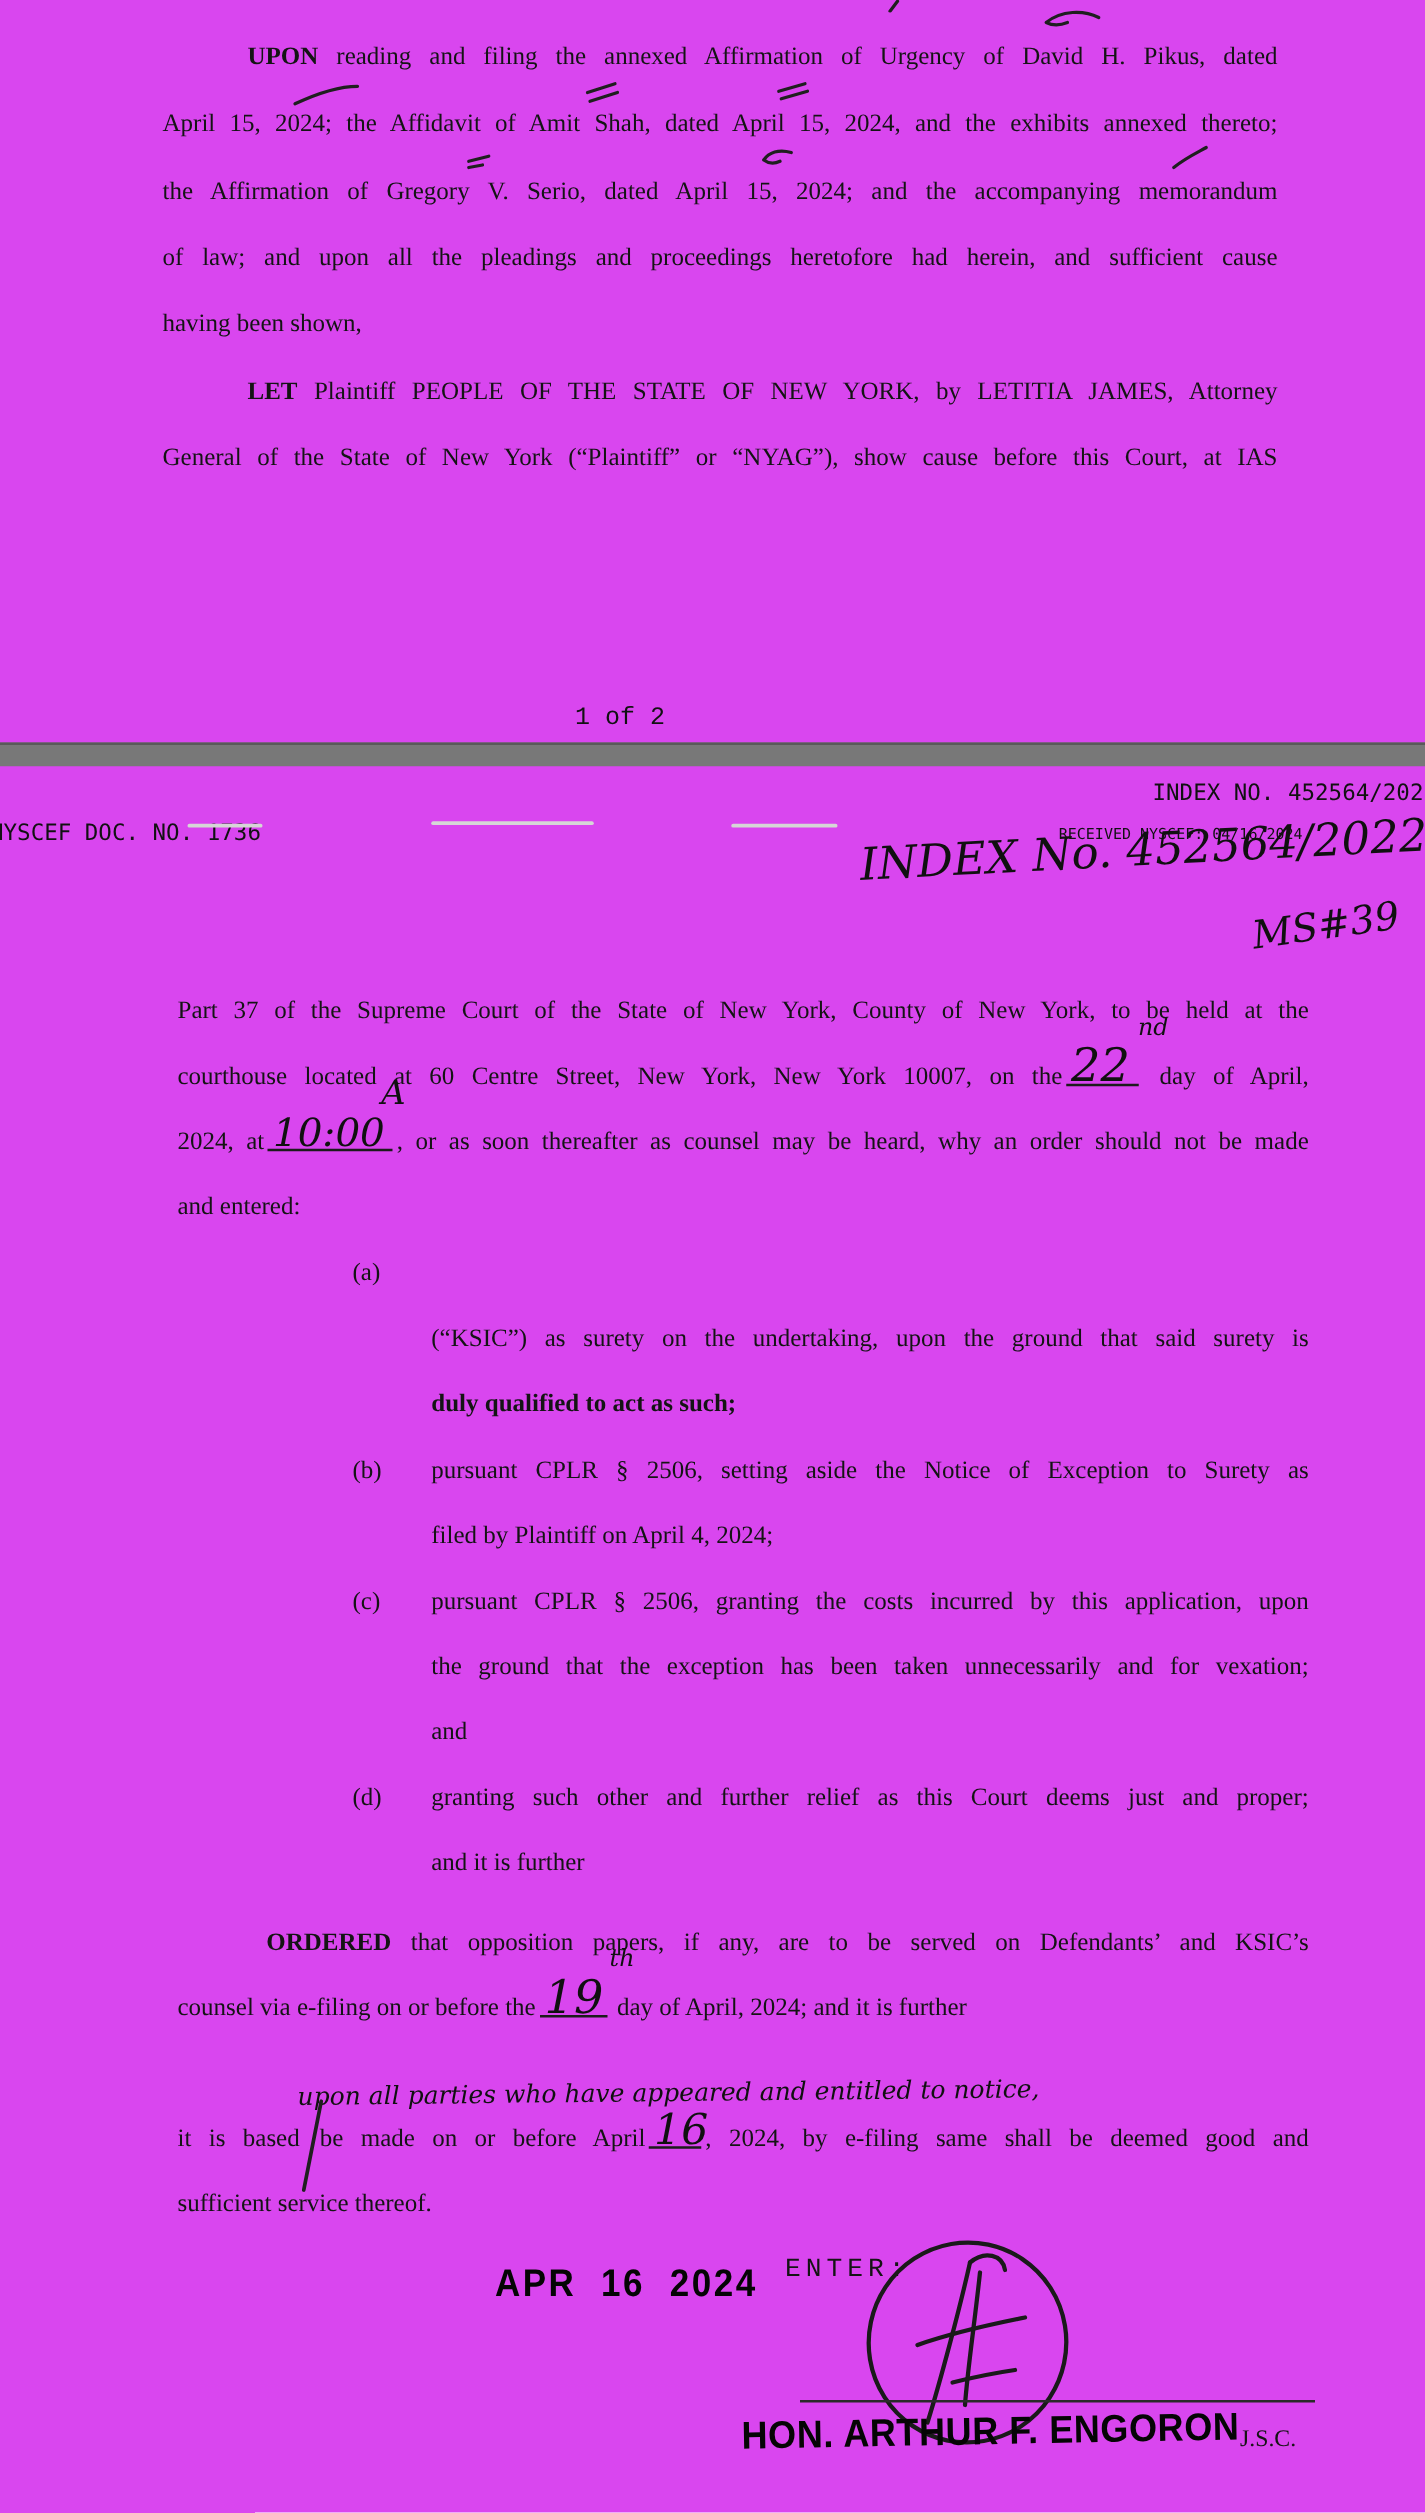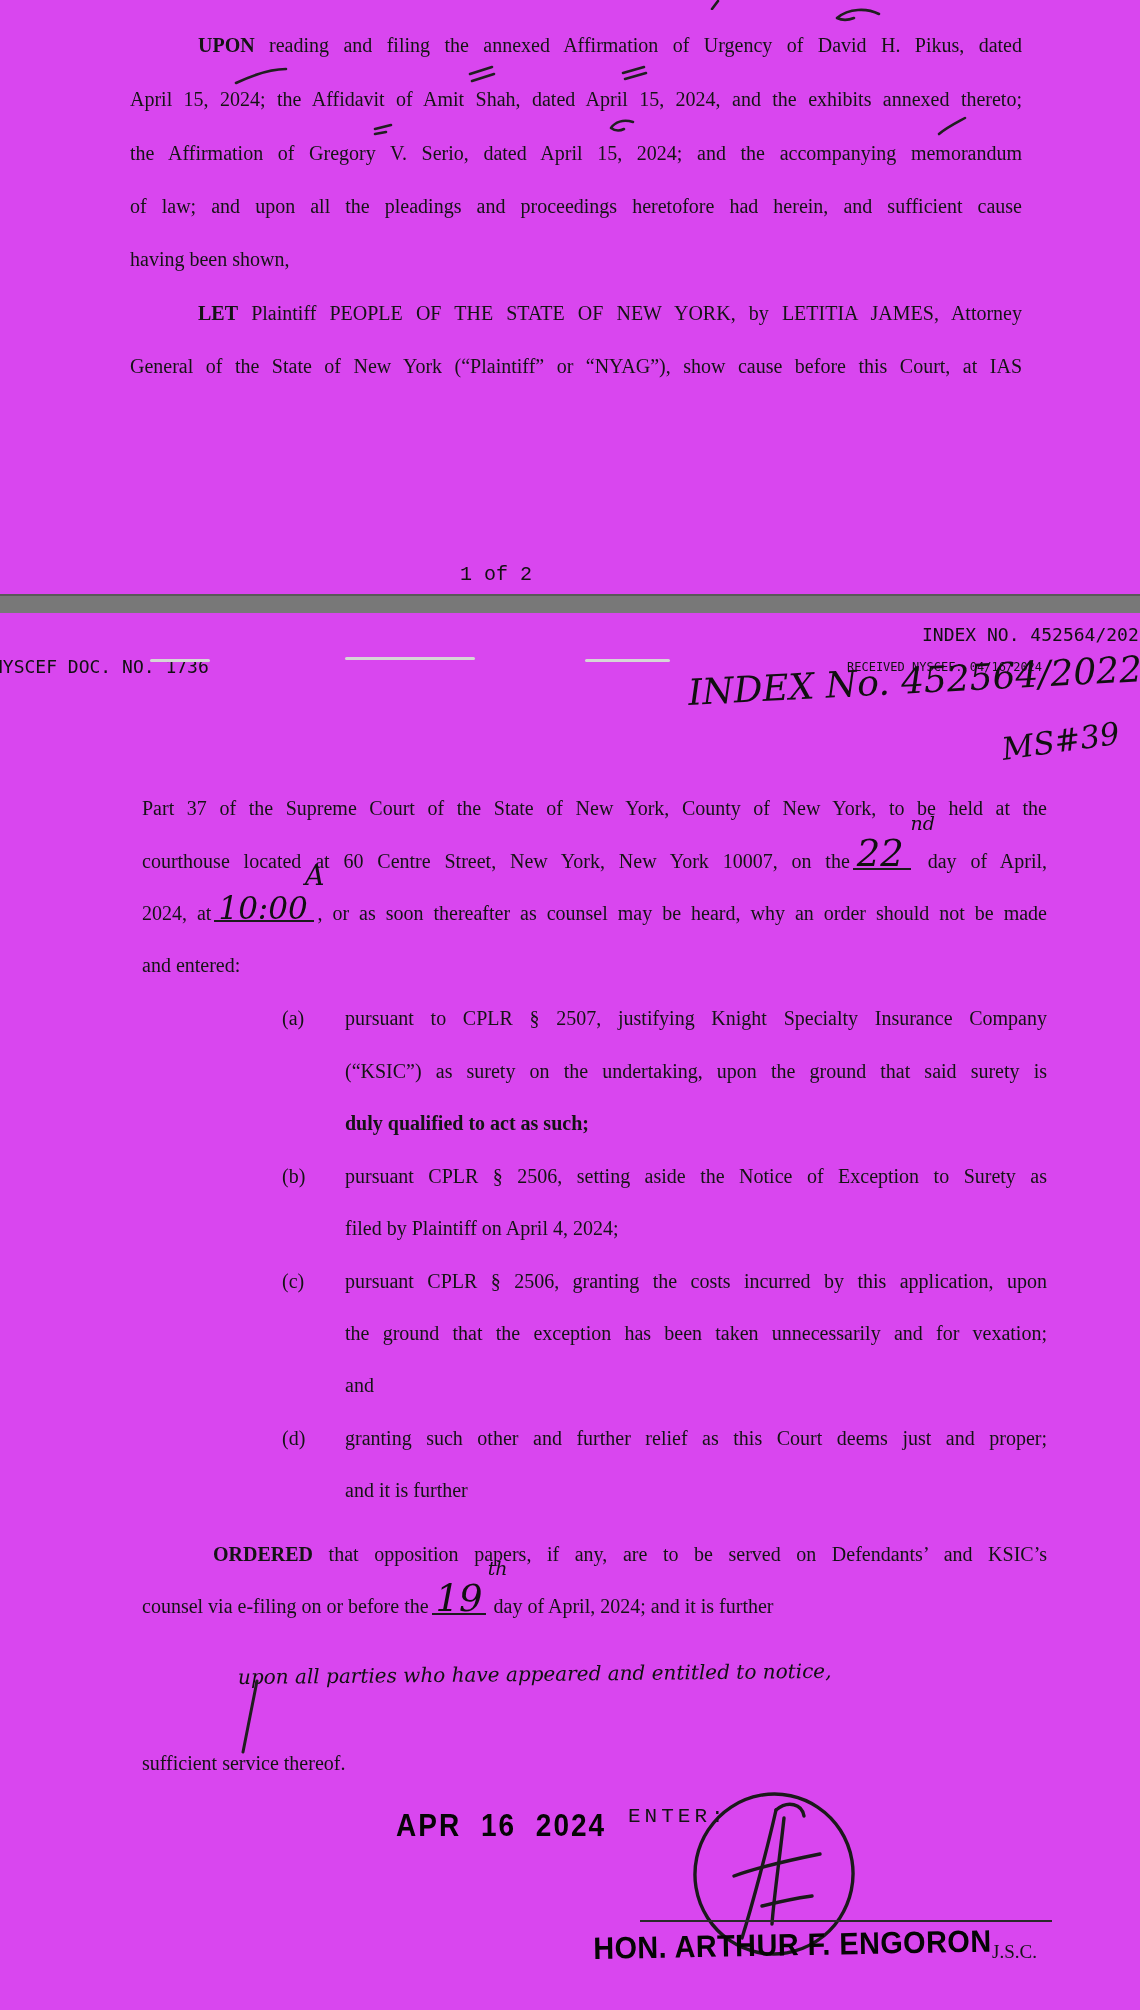--- a/index.html
+++ b/index.html
@@ -74,21 +74,20 @@
 
   <div class="ln j" style="left:142px;top:793px;width:905px;">Part 37 of the Supreme Court of the State of New York, County of New York, to be held at the</div>
 
   <div class="ln j" style="left:142px;top:846px;width:905px;"><span>courthouse located at 60 Centre Street, New York, New York 10007, on the</span><span class="blank" style="width:58px;"><span class="hwn" style="font-size:37px;">22</span><span class="hwsup" style="top:-34px;right:-24px;">nd</span></span> <span>day of April,</span></div>
 
   <div class="ln j" style="left:142px;top:898px;width:905px;"><span>2024, at</span><span class="blank" style="width:100px;"><span class="hwn" style="font-size:31px;">10:00</span><span class="hwsup" style="top:-38px;right:-10px;font-size:27px;">A</span></span><span>, or as soon thereafter as counsel may be heard, why an order should not be made</span></div>
 
   <div class="ln" style="left:142px;top:950px;">and entered:</div>
 
   <span class="marker" style="left:282px;top:1003px;">(a)</span>
-  <div class="ln j" style="left:345px;top:1003px;width:702px;">pursuant to CPLR § 2507, justifying Knight Specialty Insurance Company</div>
   <div class="ln j" style="left:345px;top:1056px;width:702px;">(“KSIC”) as surety on the undertaking, upon the ground that said surety is</div>
   <div class="ln" style="left:345px;top:1108px;font-weight:bold;">duly qualified to act as such;</div>
 
   <span class="marker" style="left:282px;top:1161px;">(b)</span>
   <div class="ln j" style="left:345px;top:1161px;width:702px;">pursuant CPLR § 2506, setting aside the Notice of Exception to Surety as</div>
   <div class="ln" style="left:345px;top:1213px;">filed by Plaintiff on April 4, 2024;</div>
 
   <span class="marker" style="left:282px;top:1266px;">(c)</span>
   <div class="ln j" style="left:345px;top:1266px;width:702px;">pursuant CPLR § 2506, granting the costs incurred by this application, upon</div>
   <div class="ln j" style="left:345px;top:1318px;width:702px;">the ground that the exception has been taken unnecessarily and for vexation;</div>
@@ -100,20 +99,21 @@
 
   <div class="ln j" style="left:213px;top:1539px;width:834px;"><b class="b">ORDERED</b><span> that opposition papers, if any, are to be served on Defendants’ and KSIC’s</span></div>
   <div class="ln" style="left:142px;top:1591px;"><span>counsel via e-filing on or before the</span><span class="blank" style="width:54px;"><span class="hwn" style="font-size:37px;">19</span><span class="hwsup" style="top:-34px;right:-22px;">th</span></span> <span>day of April, 2024; and it is further</span></div>
 
 
   <div class="ln hw" style="left:238px;top:1662px;font-size:20px;transform:rotate(-0.6deg);transform-origin:left;">upon all parties who have appeared and entitled to notice,</div>
   <svg class="tick" style="left:236px;top:1678px;" width="26" height="78">
       <path d="M21,3 L7,74" style="stroke-width:3;"></path>
     </svg>
 
+  <div class="ln j" style="left:142px;top:1696px;width:905px;"><span>it is based</span><span style="display:inline-block;width:16px;"></span><span>be made on or before April</span><span class="blank" style="width:42px;"><span class="hwn" style="font-size:34px;">16</span></span><span>, 2024, by e-filing same shall be deemed good and</span></div>
 
   <div class="ln" style="left:142px;top:1748px;">sufficient service thereof.</div>
 
   <div class="ln stamp" style="left:396px;top:1810px;font-size:28px;letter-spacing:2px;word-spacing:10px;transform:scaleY(1.1);transform-origin:left top;">APR 16 2024</div>
 
   <div class="ln" style="left:628px;top:1802px;font-family:'Liberation Mono','DejaVu Sans Mono',monospace;font-size:21px;letter-spacing:4px;">ENTER:</div>
 
   <svg style="position:absolute;left:676px;top:1776px;" width="200" height="195" viewBox="0 0 200 195">
     <g fill="none" stroke="#1a1a1a" stroke-width="3.4" stroke-linecap="round">
       <ellipse cx="98" cy="98" rx="79" ry="80" transform="rotate(12 98 98)"></ellipse>

